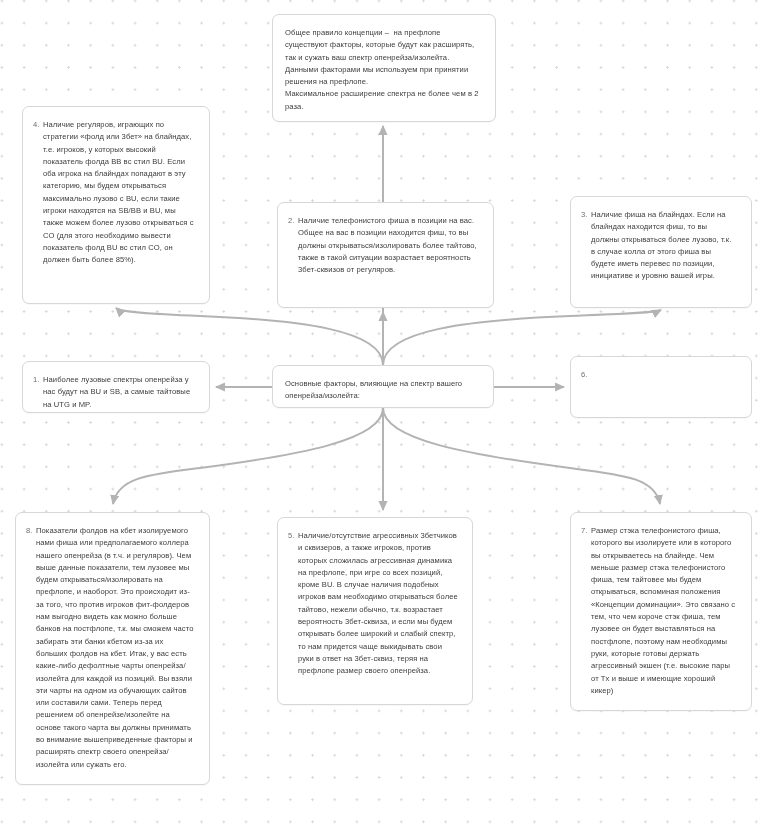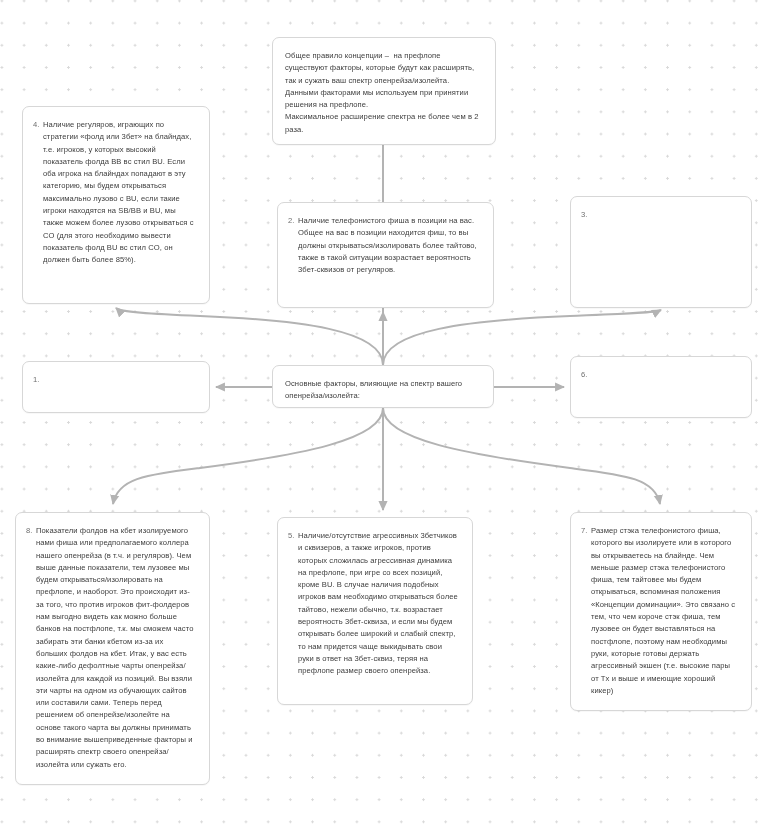--- a/index.html
+++ b/index.html
@@ -49,21 +49,21 @@
     left: 10px;
     top: 12px;
     color: #6e6e6e;
   }
   .node.numbered .body {
     display: block;
     white-space: pre-wrap;
   }
 
   
-  #node-concept   { left: 272px; top: 14px;  width: 224px; height: 108px; margin-top: 23px; }
+  #node-concept   { left: 272px; top: 14px;  width: 224px; height: 108px; }
   #node-4         { left: 22px;  top: 106px; width: 188px; height: 198px; }
   #node-2         { left: 277px; top: 202px; width: 217px; height: 106px; }
   #node-3         { left: 570px; top: 196px; width: 182px; height: 112px; }
   #node-1         { left: 22px;  top: 361px; width: 188px; height: 52px;  }
   #node-hub       { left: 272px; top: 365px; width: 222px; height: 43px;  }
   #node-6         { left: 570px; top: 356px; width: 182px; height: 62px;  }
   #node-8         { left: 15px;  top: 512px; width: 195px; height: 273px; }
   #node-5         { left: 277px; top: 517px; width: 196px; height: 188px; }
   #node-7         { left: 570px; top: 512px; width: 182px; height: 199px; }
 </style>
@@ -108,24 +108,26 @@
     <span class="body">Наличие регуляров, играющих по стратегии «фолд или 3бет» на блайндах, т.е. игроков, у которых высокий показатель фолда BB вс стил BU. Если оба игрока на блайндах попадают в эту категорию, мы будем открываться максимально лузово с BU, если такие игроки находятся на SB/BB и BU, мы также можем более лузово открываться с CO (для этого необходимо вывести показатель фолд BU вс стил CO, он должен быть более 85%).</span>
   </div>
 
   <div class="node numbered" id="node-2">
     <span class="num">2.</span>
     <span class="body">Наличие телефонистого фиша в позиции на вас. Общее на вас в позиции находится фиш, то вы должны открываться/изолировать более тайтово, также в такой ситуации возрастает вероятность 3бет-сквизов от регуляров.</span>
   </div>
 
   <div class="node numbered" id="node-3">
     <span class="num">3.</span>
+    <span class="body">Наличие фиша на блайндах. Если на блайндах находится фиш, то вы должны открываться более лузово, т.к. в случае колла от этого фиша вы будете иметь перевес по позиции, инициативе и уровню вашей игры.</span>
   </div>
 
   <div class="node numbered" id="node-1">
     <span class="num">1.</span>
+    <span class="body">Наиболее лузовые спектры опенрейза у нас будут на BU и SB, а самые тайтовые на UTG и MP.</span>
   </div>
 
   <div class="node" id="node-hub">
     <span class="txt">Основные факторы, влияющие на спектр вашего опенрейза/изолейта:</span>
   </div>
 
   <div class="node numbered" id="node-6">
     <span class="num">6.</span>
   </div>
 

